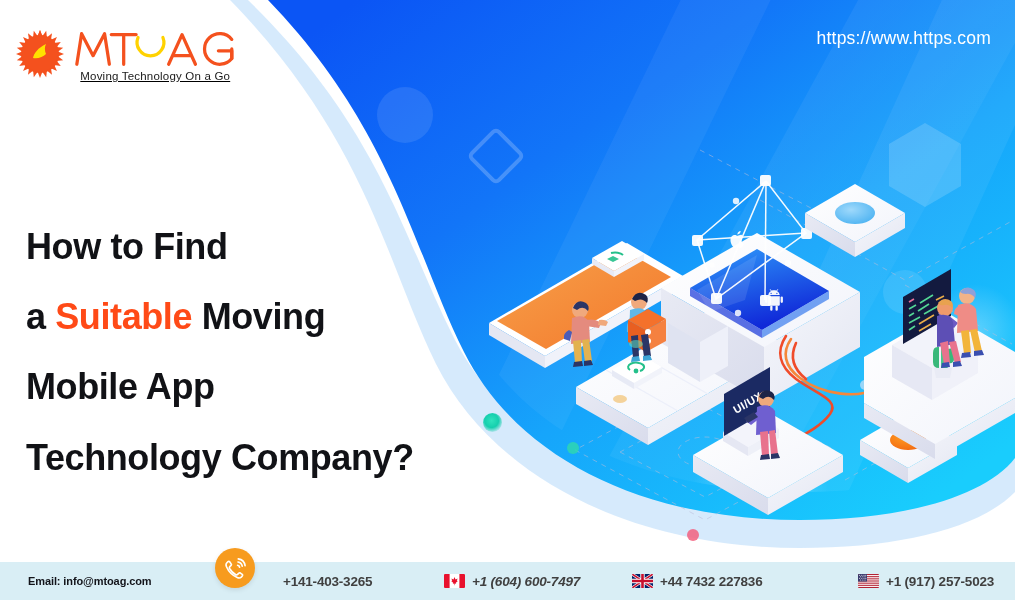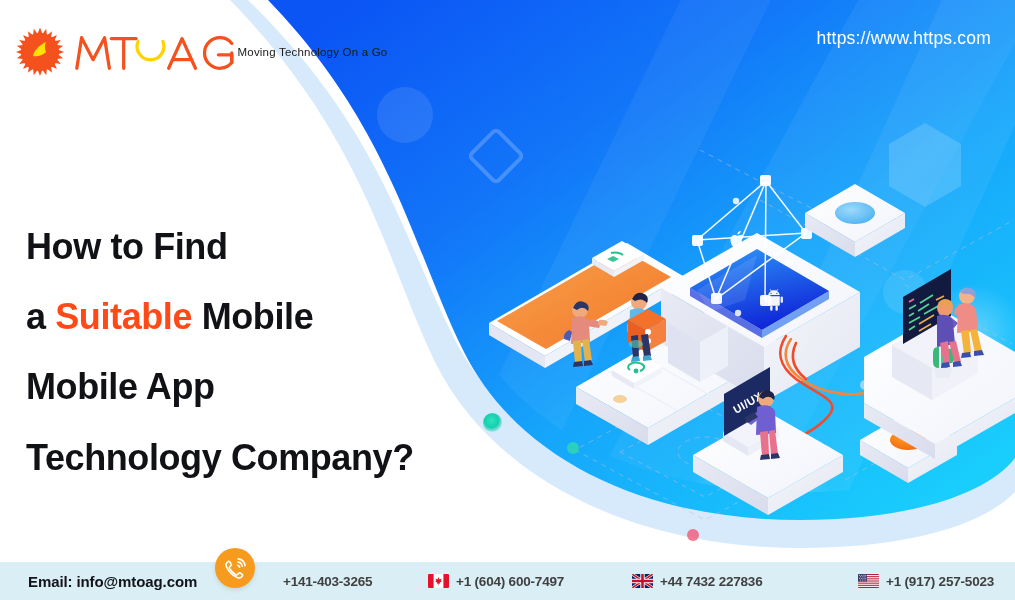--- a/index.html
+++ b/index.html
@@ -15,21 +15,21 @@
     background:#ffffff;
   }
 
   
   .bg-layer{position:absolute;inset:0;overflow:hidden;}
   .bg-svg{position:absolute;top:0;left:0;width:1015px;height:600px;display:block;}
 
   
   .logo-wrap{position:absolute;left:14px;top:26px;display:flex;align-items:center;gap:7px;z-index:40;}
   .logo-mark{width:52px;height:52px;flex:none;}
-  .logo-text-col{display:flex;align-items:center;line-height:1;}
+  .logo-text-col{display:flex;flex-direction:column;align-items:center;line-height:1;text-decoration:underline;}
   .logo-word{height:44px;}
   .logo-tag{
     font-size:11.5px;color:#1a1a1a;letter-spacing:.2px;margin-top:1px;
     font-family:"Liberation Sans",sans-serif;font-weight:400;white-space:nowrap;
   }
 
   
   .site-url{
     position:absolute;right:24px;top:28px;z-index:40;
     color:#ffffff;font-size:17.5px;letter-spacing:.2px;white-space:nowrap;
@@ -57,21 +57,21 @@
     position:absolute;left:0;bottom:0;width:1015px;height:38px;
     background:#d9eef5;z-index:45;
     display:flex;align-items:center;
   }
   .footer-inner{
     position:relative;width:100%;height:100%;
     display:flex;align-items:center;
   }
   .f-item{position:absolute;display:flex;align-items:center;gap:7px;white-space:nowrap;}
   .f-text{font-size:13.5px;color:#404040;font-weight:700;letter-spacing:-.2px;}
-  .f-email{font-size:15px;color:#13141a;font-weight:600;letter-spacing:-.1px;}
+  .f-email{font-size:11px;color:#13141a;font-weight:600;letter-spacing:-.1px;}
   .f-flag{width:21px;height:14px;display:block;border-radius:1px;flex:none;}
   .phone-badge{
     position:absolute;left:215px;bottom:12px;width:40px;height:40px;border-radius:50%;
     background:#f79b1e;z-index:46;
     display:flex;align-items:center;justify-content:center;
     box-shadow:0 2px 5px rgba(0,0,0,.10);
   }
   .phone-badge svg{width:23px;height:23px;}
 </style>
 </head>
@@ -486,37 +486,37 @@
         <path d="M166,24 L166,34" stroke="#f4511e" stroke-width="3.4" stroke-linecap="round"></path>
       </svg>
       <div class="logo-tag">Moving Technology On a Go</div>
     </div>
   </div>
 
   <div class="site-url">https://www.https.com</div>
 
   <h1 class="headline">
     <span class="ln">How to Find</span>
-    <span class="ln"><span>a </span><span class="hl-accent">Suitable</span><span> Mobile</span></span>
+    <span class="ln"><span>a </span><span class="hl-accent">Suitable</span><span> Moving</span></span>
     <span class="ln">Mobile App</span>
     <span class="ln">Technology Company?</span>
   </h1>
   <div class="teal-dot"></div>
 
   <div class="footer">
     <div class="footer-inner">
       <div class="f-item" style="left:28px;">
         <span class="f-email">Email: info@mtoag.com</span>
       </div>
 
       <div class="f-item" style="left:283px;">
         <span class="f-text">+141-403-3265</span>
       </div>
 
-      <div class="f-item" style="left:428px;">
+      <div class="f-item" style="left:444px;font-style:italic;">
         <svg class="f-flag" viewBox="0 0 21 14">
           <rect width="21" height="14" fill="#ffffff"></rect>
           <rect width="5.6" height="14" fill="#e8112d"></rect>
           <rect x="15.4" width="5.6" height="14" fill="#e8112d"></rect>
           <path d="M10.5,3 l1,2.4 2.1,-0.9 -0.8,2.2 1.1,0.3 -2.1,1.7 0.4,1 -1.4,-0.3 -0.1,1.8 -0.4,0 -0.1,-1.8 -1.4,0.3 0.4,-1 -2.1,-1.7 1.1,-0.3 -0.8,-2.2 2.1,0.9 z" fill="#e8112d"></path>
         </svg>
         <span class="f-text">+1 (604) 600-7497</span>
       </div>
 
       <div class="f-item" style="left:632px;">

